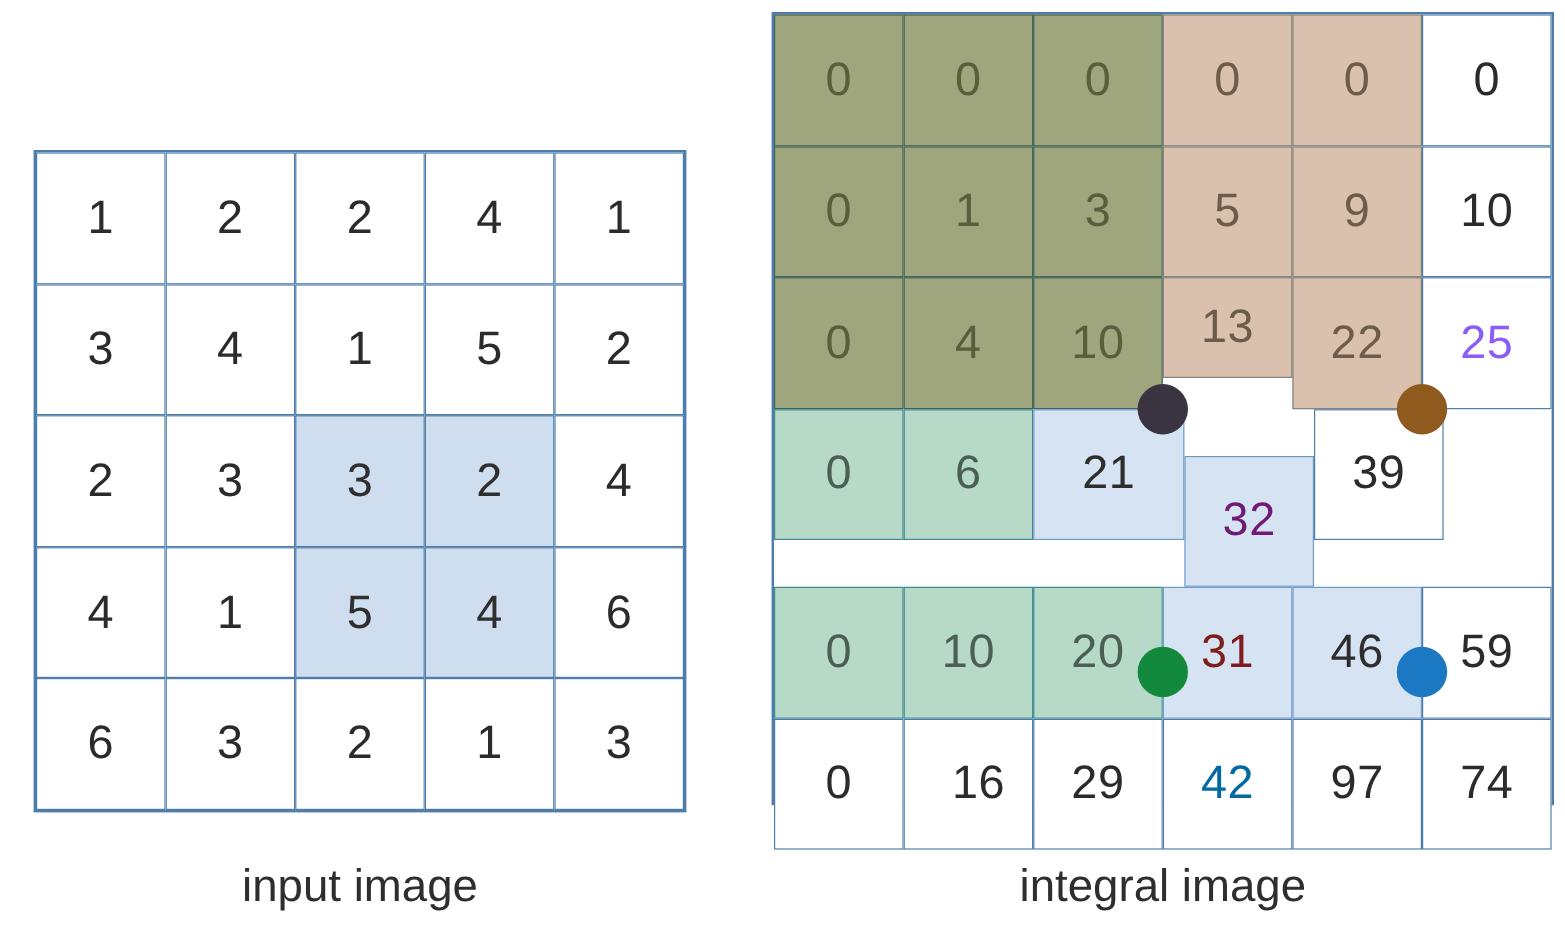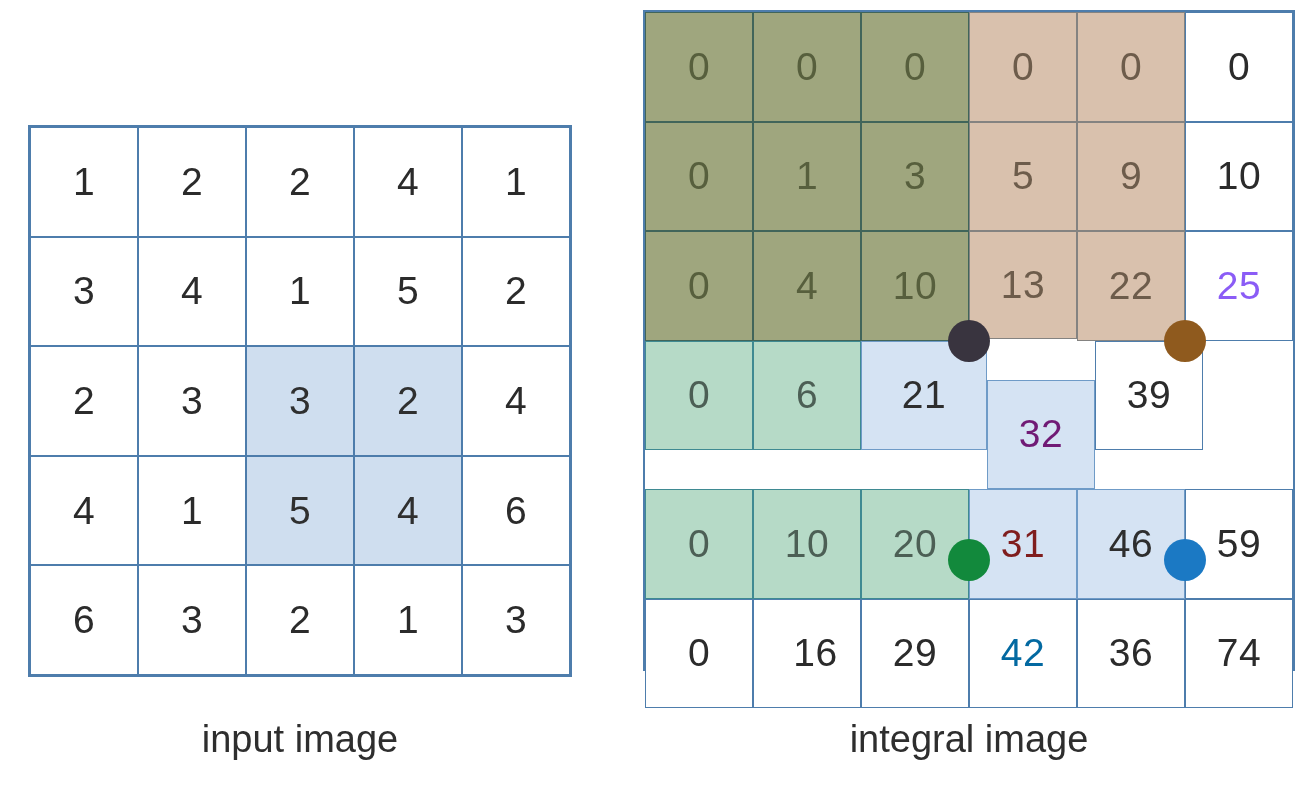--- a/index.html
+++ b/index.html
@@ -89,39 +89,39 @@
       <div class="cell" style="width: 108px; height: 109.5px; background: rgb(255, 255, 255); border-color: rgb(78, 125, 172); color: rgb(43, 43, 43);">0</div>
       <div class="cell" style="width: 108px; height: 109.5px; background: rgb(159, 166, 126); border-color: rgb(65, 101, 90); color: rgb(87, 95, 61);">0</div>
       <div class="cell" style="width: 108px; height: 109.5px; background: rgb(159, 166, 126); border-color: rgb(65, 101, 90); color: rgb(87, 95, 61);">1</div>
       <div class="cell" style="width: 108px; height: 109.5px; background: rgb(159, 166, 126); border-color: rgb(65, 101, 90); color: rgb(87, 95, 61);">3</div>
       <div class="cell" style="width: 108px; height: 109.5px; background: rgb(217, 193, 173); border-color: rgb(132, 131, 129); color: rgb(109, 92, 75);">5</div>
       <div class="cell" style="width: 108px; height: 109.5px; background: rgb(217, 193, 173); border-color: rgb(132, 131, 129); color: rgb(109, 92, 75);">9</div>
       <div class="cell" style="width: 108px; height: 109.5px; background: rgb(255, 255, 255); border-color: rgb(78, 125, 172); color: rgb(43, 43, 43);">10</div>
       <div class="cell" style="width: 108px; height: 109.5px; background: rgb(159, 166, 126); border-color: rgb(65, 101, 90); color: rgb(87, 95, 61);">0</div>
       <div class="cell" style="width: 108px; height: 109.5px; background: rgb(159, 166, 126); border-color: rgb(65, 101, 90); color: rgb(87, 95, 61);">4</div>
       <div class="cell" style="width: 108px; height: 109.5px; background: rgb(159, 166, 126); border-color: rgb(65, 101, 90); color: rgb(87, 95, 61);">10</div>
-      <div class="cell" style="width: 108px; height: 108px; background: rgb(217, 193, 173); border-color: rgb(132, 131, 129); color: rgb(109, 92, 75);">13</div>
+      <div class="cell" style="width: 108px; height: 84px; background: rgb(217, 193, 173); border-color: rgb(132, 131, 129); color: rgb(109, 92, 75);">13</div>
       <div class="cell" style="width: 108px; height: 109.5px; background: rgb(217, 193, 173); border-color: rgb(132, 131, 129); color: rgb(109, 92, 75);">22</div>
       <div class="cell" style="width: 108px; height: 109.5px; background: rgb(255, 255, 255); border-color: rgb(78, 125, 172); color: #8b5cf6;">25</div>
       <div class="cell" style="width: 108px; height: 109.5px; background: rgb(182, 218, 199); border-color: rgb(63, 138, 146); color: rgb(76, 95, 85);">0</div>
       <div class="cell" style="width: 108px; height: 109.5px; background: rgb(182, 218, 199); border-color: rgb(63, 138, 146); color: rgb(76, 95, 85);">6</div>
       <div class="cell" style="width: 126px; height: 109.5px; background: rgb(213, 227, 243); border-color: rgb(111, 155, 199); color: rgb(46, 46, 46);">21</div>
       <div class="cell" style="width: 108px; height: 109.5px; background: rgb(213, 227, 243); border-color: rgb(111, 155, 199); color: #701a75; margin-top: 39px;">32</div>
       <div class="cell" style="width: 108px; height: 109.5px; background: rgb(255, 255, 255); border-color: rgb(78, 125, 172); color: rgb(43, 43, 43);">39</div>
       <div class="cell" style="width: 108px; height: 109.5px; background: rgb(182, 218, 199); border-color: rgb(63, 138, 146); color: rgb(76, 95, 85);">0</div>
       <div class="cell" style="width: 108px; height: 109.5px; background: rgb(182, 218, 199); border-color: rgb(63, 138, 146); color: rgb(76, 95, 85);">10</div>
       <div class="cell" style="width: 108px; height: 109.5px; background: rgb(182, 218, 199); border-color: rgb(63, 138, 146); color: rgb(76, 95, 85);">20</div>
       <div class="cell" style="width: 108px; height: 109.5px; background: rgb(213, 227, 243); border-color: rgb(111, 155, 199); color: #7f1d1d;">31</div>
       <div class="cell" style="width: 108px; height: 109.5px; background: rgb(213, 227, 243); border-color: rgb(111, 155, 199); color: rgb(46, 46, 46);">46</div>
       <div class="cell" style="width: 108px; height: 109.5px; background: rgb(255, 255, 255); border-color: rgb(78, 125, 172); color: rgb(43, 43, 43);">59</div>
       <div class="cell" style="width: 108px; height: 109.5px; background: rgb(255, 255, 255); border-color: rgb(78, 125, 172); color: rgb(43, 43, 43);">0</div>
       <div class="cell" style="width: 108px; height: 109.5px; background: rgb(255, 255, 255); border-color: rgb(78, 125, 172); color: rgb(43, 43, 43); padding-left: 17px;">16</div>
       <div class="cell" style="width: 108px; height: 109.5px; background: rgb(255, 255, 255); border-color: rgb(78, 125, 172); color: rgb(43, 43, 43);">29</div>
       <div class="cell" style="width: 108px; height: 109.5px; background: rgb(255, 255, 255); border-color: rgb(78, 125, 172); color: #0369a1;">42</div>
-      <div class="cell" style="width: 108px; height: 109.5px; background: rgb(255, 255, 255); border-color: rgb(78, 125, 172); color: rgb(43, 43, 43);">36</div>
+      <div class="cell" style="width: 108px; height: 109.5px; background: rgb(255, 255, 255); border-color: rgb(78, 125, 172); color: rgb(43, 43, 43);">97</div>
       <div class="cell" style="width: 108px; height: 109.5px; background: rgb(255, 255, 255); border-color: rgb(78, 125, 172); color: rgb(43, 43, 43);">74</div>
       <div class="dot" style="left: 324px; top: 328.5px; background: rgb(57, 52, 63);"></div>
       <div class="dot" style="left: 540px; top: 328.5px; background: rgb(143, 90, 30);"></div>
       <div class="dot" style="left: 324px; top: 547.5px; background: rgb(18, 137, 60);"></div>
       <div class="dot" style="left: 540px; top: 547.5px; background: rgb(27, 121, 196);"></div>
     </div>
 
   <div class="caption" style="left: 643px; top: 718px; width: 652px;">integral image</div>
 
   <div class="caption" style="left: 28px; top: 718px; width: 544px;">input image</div>

